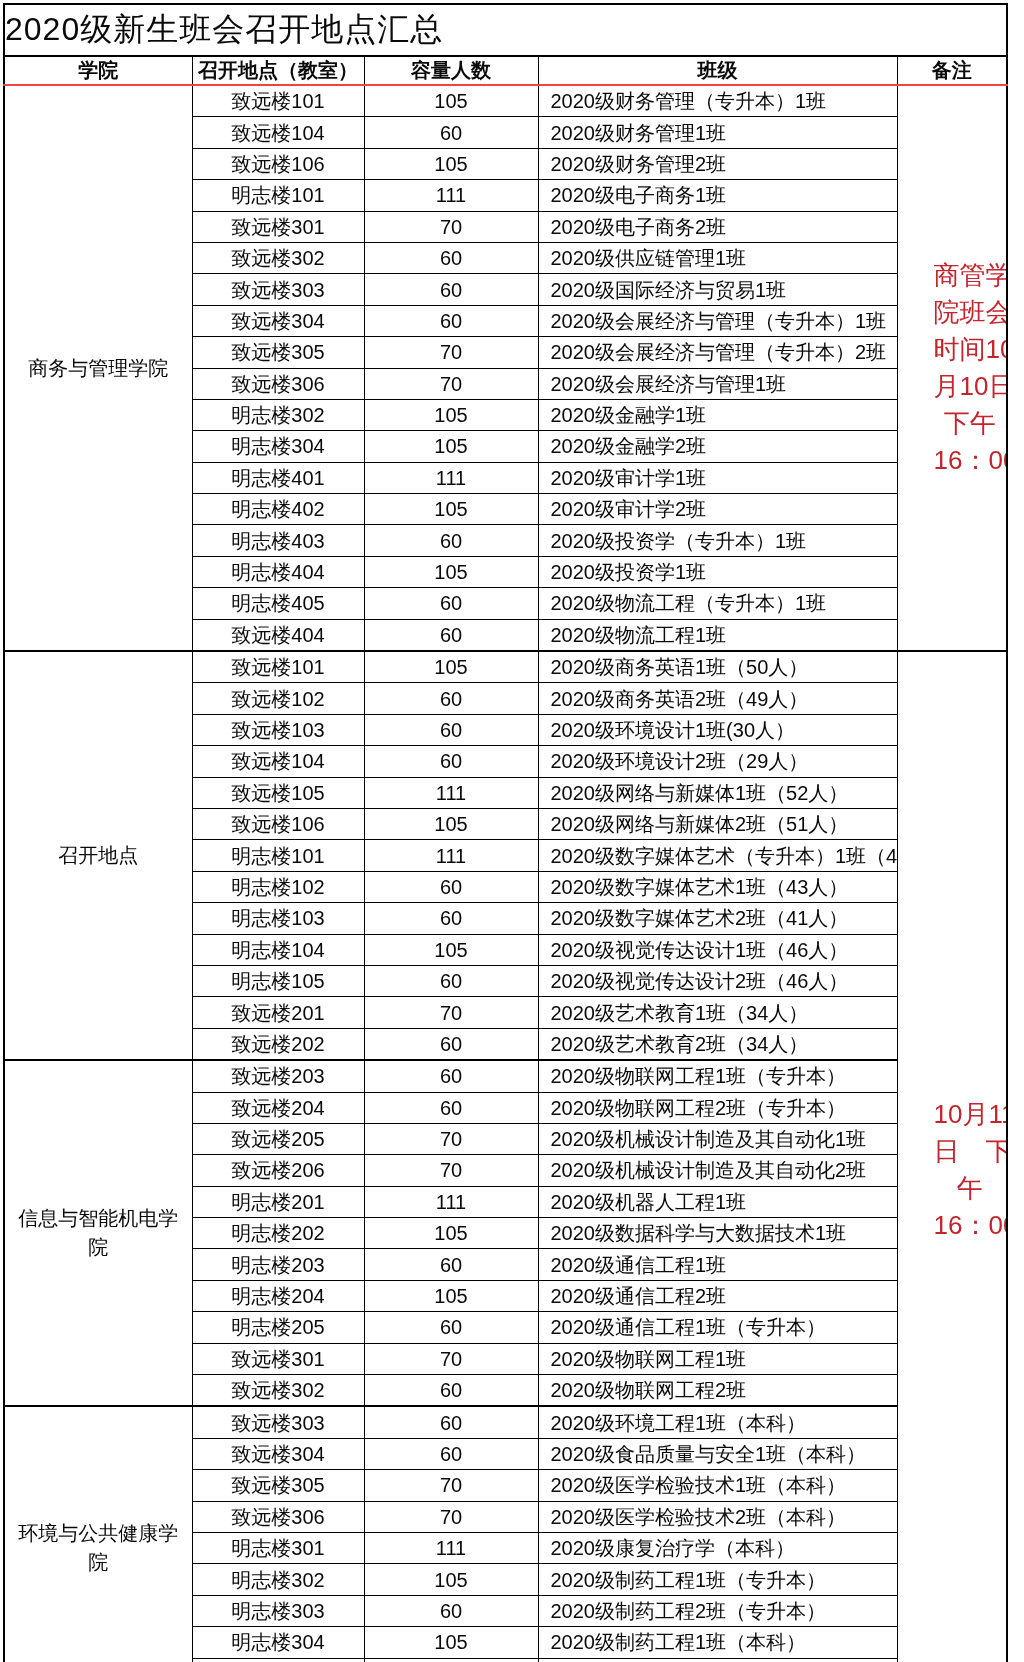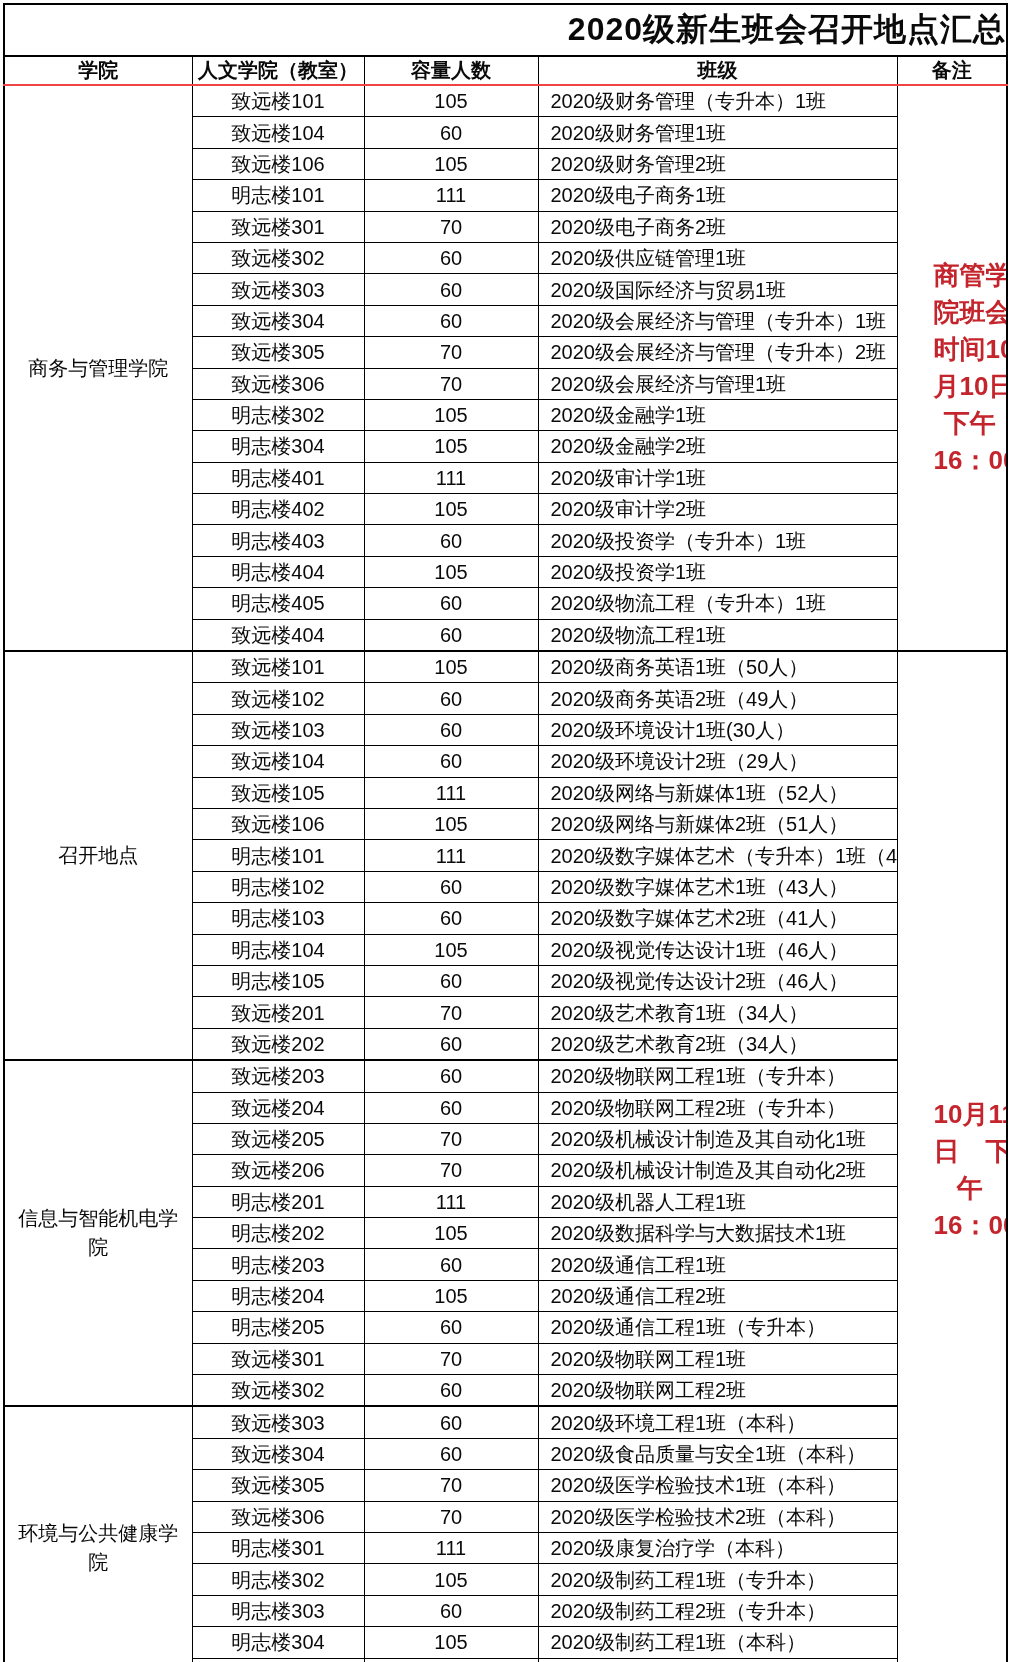--- a/index.html
+++ b/index.html
@@ -24,22 +24,22 @@
     border: 2px solid #000;
   }
   .summary th, .summary td {
     border: 1px solid #000;
     padding: 0;
     overflow: hidden;
   }
   tr.title-row th {
     height: 50px;
     font-size: 32px;
-    font-weight: bold;
-    text-align: right;
+    font-weight: normal;
+    text-align: left;
     border-bottom: 2px solid #000;
     letter-spacing: 1px;
   }
   tr.header-row th {
     height: 27px;
     font-size: 20px;
     font-weight: bold;
     text-align: center;
     border-bottom: 2px solid #ef4444;
   }
@@ -59,21 +59,21 @@
   td.college-cell {
     text-align: center;
     vertical-align: middle;
     white-space: normal;
     line-height: 29px;
     padding: 0 9px;
   }
   td.remark-cell {
     vertical-align: middle;
     text-align: center;
-    font-weight: bold;
+    font-weight: normal;
     white-space: normal;
     padding-left: 36px;
   }
   .remark-line {
     font-size: 26px;
     line-height: 37px;
     white-space: pre;
   }
   tr.group-start td {
     border-top: 2px solid #000;
@@ -90,21 +90,21 @@
     <col style="width:174px">
     <col style="width:359px">
     <col style="width:110px">
   </colgroup>
   <thead>
     <tr class="title-row">
       <th colspan="5">2020级新生班会召开地点汇总</th>
     </tr>
     <tr class="header-row">
       <th>学院</th>
-      <th>人文学院（教室）</th>
+      <th>召开地点（教室）</th>
       <th>容量人数</th>
       <th>班级</th>
       <th>备注</th>
     </tr>
   </thead>
   <tbody>
       <tr class="group-start">
         <td class="college-cell" rowspan="18">商务与管理学院</td>
         <td class="c-room">致远楼101</td>
         <td class="c-cap">105</td>

